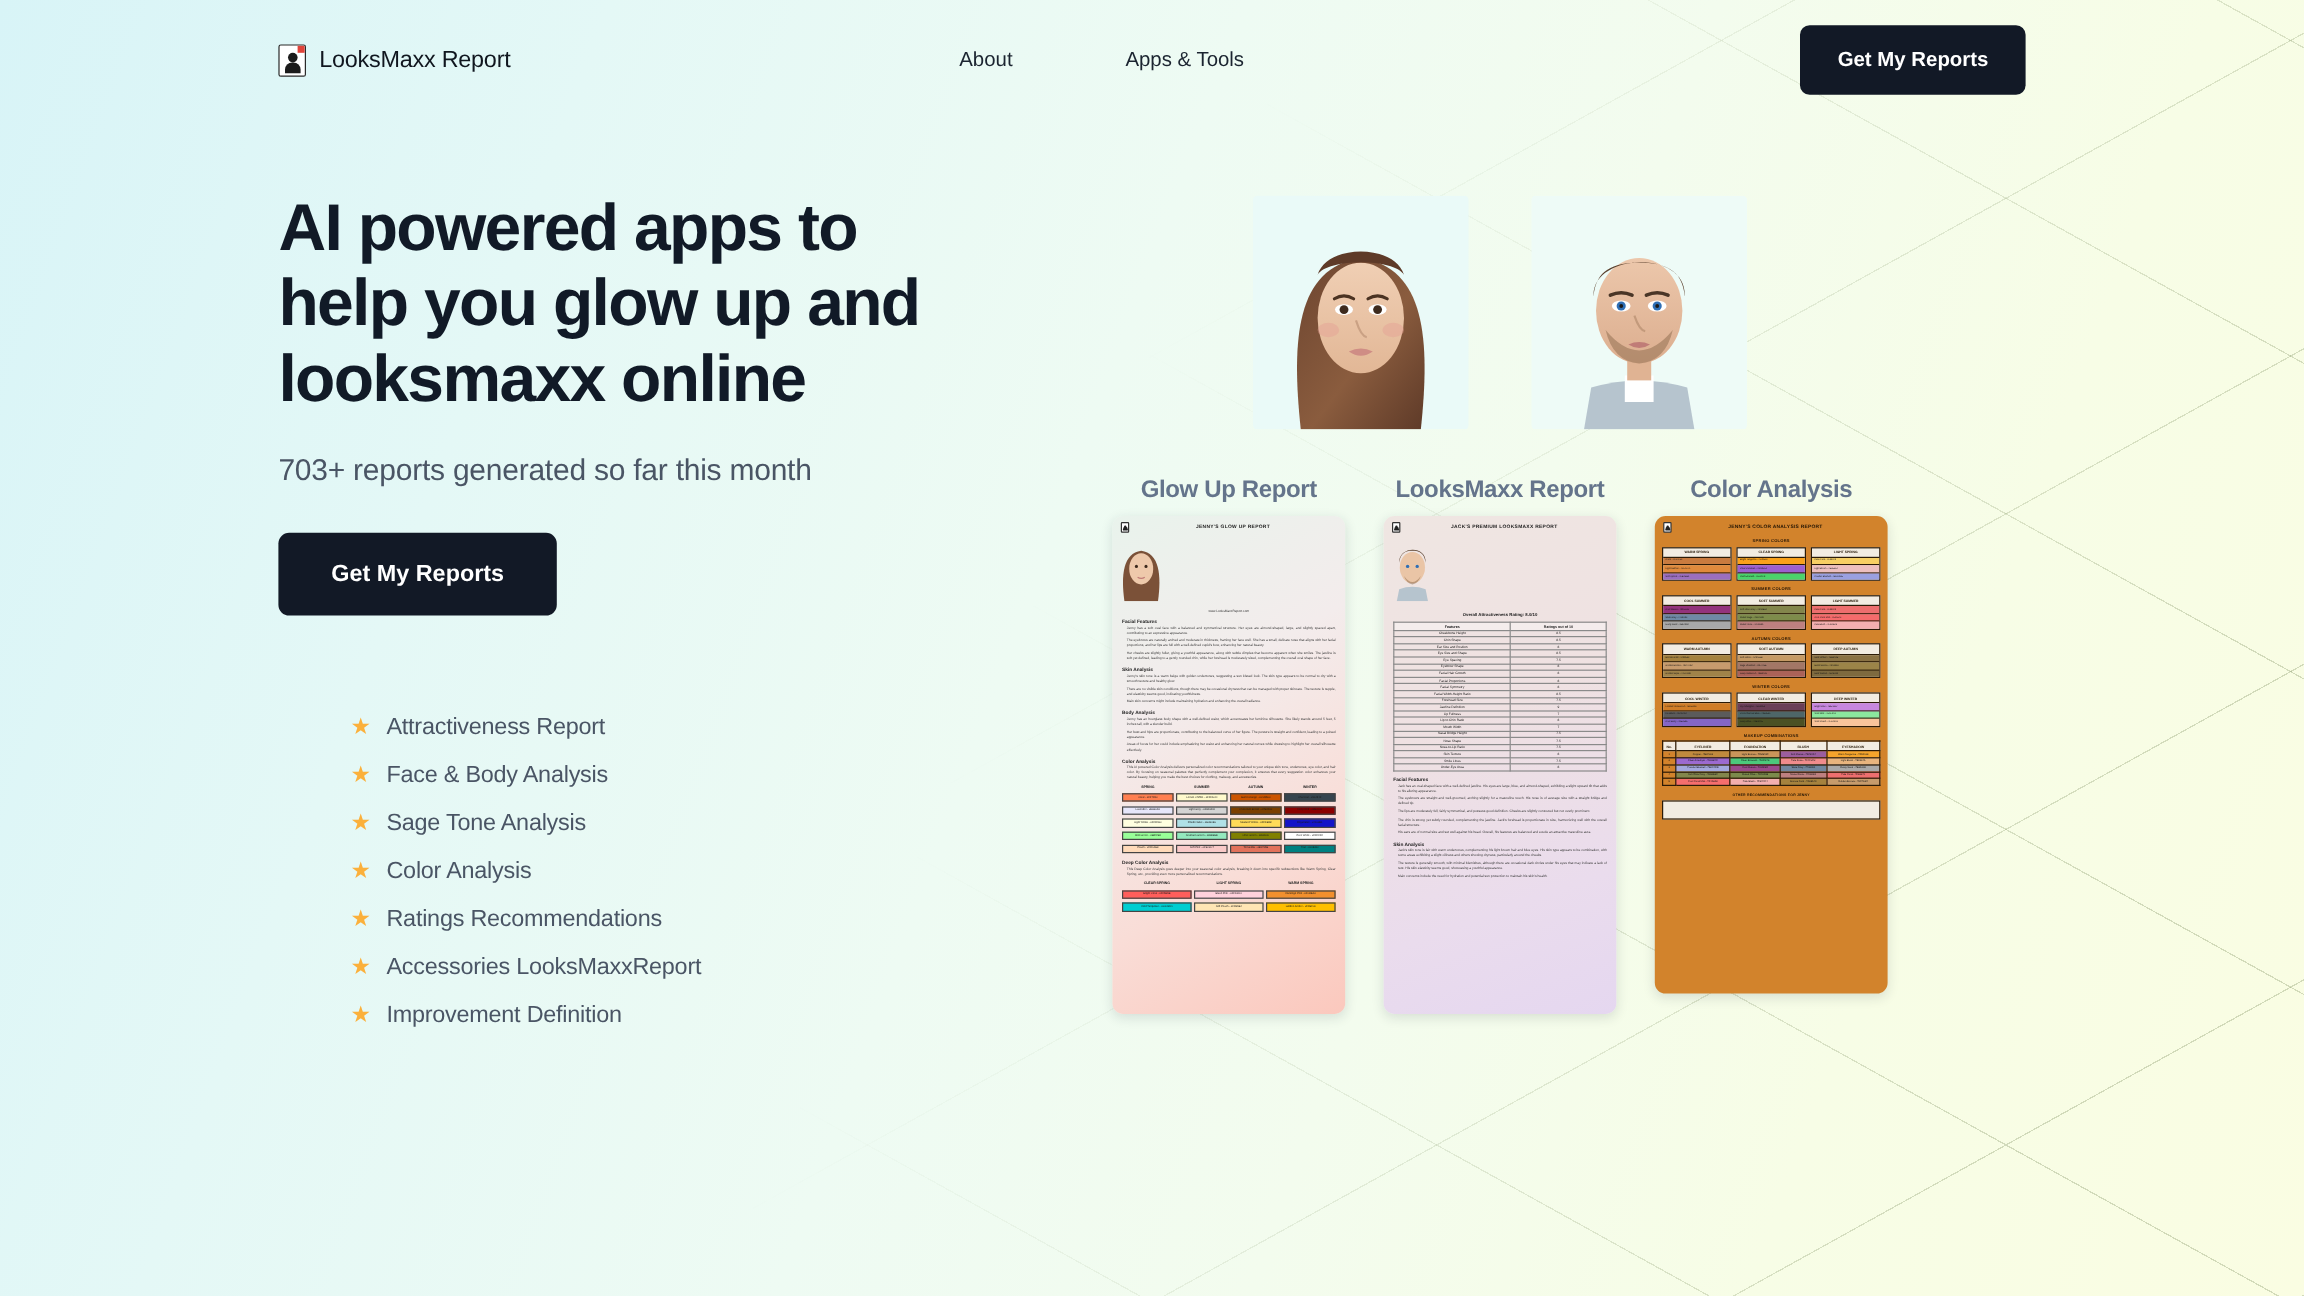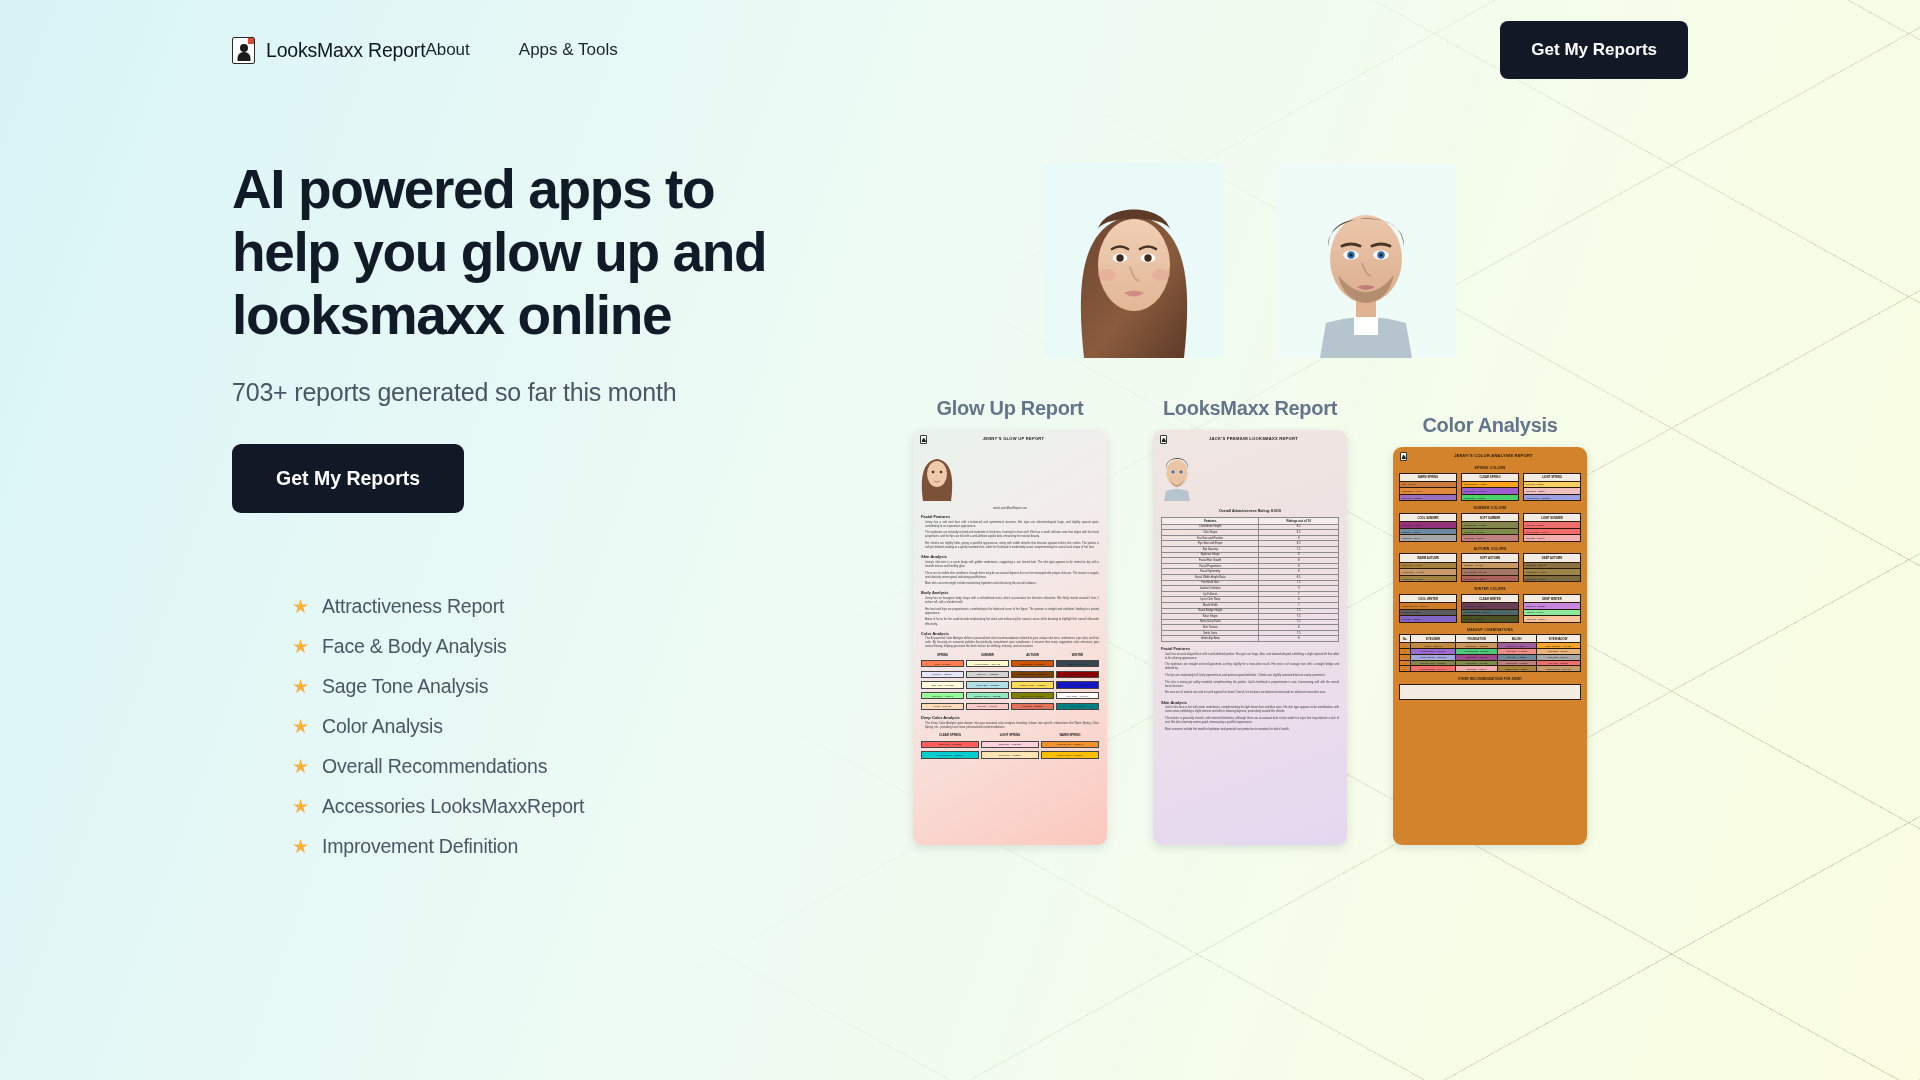--- a/index.html
+++ b/index.html
@@ -30,21 +30,21 @@
   .brand-logo:before{
     content:"";position:absolute;left:50%;top:6px;transform:translateX(-50%);
     width:8px;height:8px;border-radius:50%;background:#1b1b1b;
   }
   .brand-logo:after{
     content:"";position:absolute;left:50%;bottom:2px;transform:translateX(-50%);
     width:13px;height:9px;border-radius:6px 6px 0 0;background:#1b1b1b;
   }
   .brand-logo .corner{position:absolute;right:0;top:0;width:6px;height:6px;background:#e0443a;}
   .brand-name{font-size:19.5px;color:#10161f;letter-spacing:-.2px;}
-  nav{display:flex;align-items:center;gap:49px;}
+  nav{display:flex;align-items:center;gap:94px;margin-left:374px;}
   nav a{font-size:17px;color:#1b2430;text-decoration:none;cursor:pointer;}
   .hdr-cta{
     margin-left:auto;background:#121926;color:#fff;border:none;border-radius:8px;
     font-family:inherit;font-size:17px;font-weight:bold;padding:19px 31px;cursor:pointer;
   }
 
   
   .main{display:flex;padding:0 232px;margin-top:58px;}
   .left{width:560px;flex:none;}
   h1{
@@ -63,21 +63,21 @@
   .feat-label{font-size:19.5px;color:#4a5565;letter-spacing:-.2px;}
 
   
   .right{flex:1;position:relative;padding-left:20px;}
   .portraits{display:flex;justify-content:center;gap:52px;align-items:flex-end;height:200px;}
   .portrait{width:180px;height:195px;border-radius:4px;position:relative;overflow:hidden;}
   .pf-bg{position:absolute;inset:0;}
   .click-note{
     text-align:center;margin-top:22px;font-size:18.5px;font-weight:bold;color:#111a27;
   }
-  .cards{display:flex;justify-content:center;gap:44px;margin-top:18px;align-items:flex-end;}
+  .cards{display:flex;justify-content:center;gap:30px;margin-top:18px;align-items:flex-start;}
   .card-col{width:196px;display:flex;flex-direction:column;align-items:center;}
   .card-title{
     font-size:20px;font-weight:bold;color:#64748b;text-align:center;
     line-height:1.28;letter-spacing:-.3px;min-height:54px;display:flex;
     align-items:flex-end;justify-content:center;padding-bottom:8px;
   }
   .card{
     width:194px;border-radius:9px;overflow:hidden;cursor:pointer;
     box-shadow:0 3px 10px rgba(30,40,60,.13);position:relative;
   }
@@ -155,21 +155,21 @@
           <li class="feat">
             <span class="star">★</span>
             <span class="feat-label">Sage Tone Analysis</span>
           </li>
           <li class="feat">
             <span class="star">★</span>
             <span class="feat-label">Color Analysis</span>
           </li>
           <li class="feat">
             <span class="star">★</span>
-            <span class="feat-label">Overall Recommendations</span>
+            <span class="feat-label">Ratings Recommendations</span>
           </li>
           <li class="feat">
             <span class="star">★</span>
             <span class="feat-label">Accessories LooksMaxxReport</span>
           </li>
           <li class="feat">
             <span class="star">★</span>
             <span class="feat-label">Improvement Definition</span>
           </li>
         </ul>

